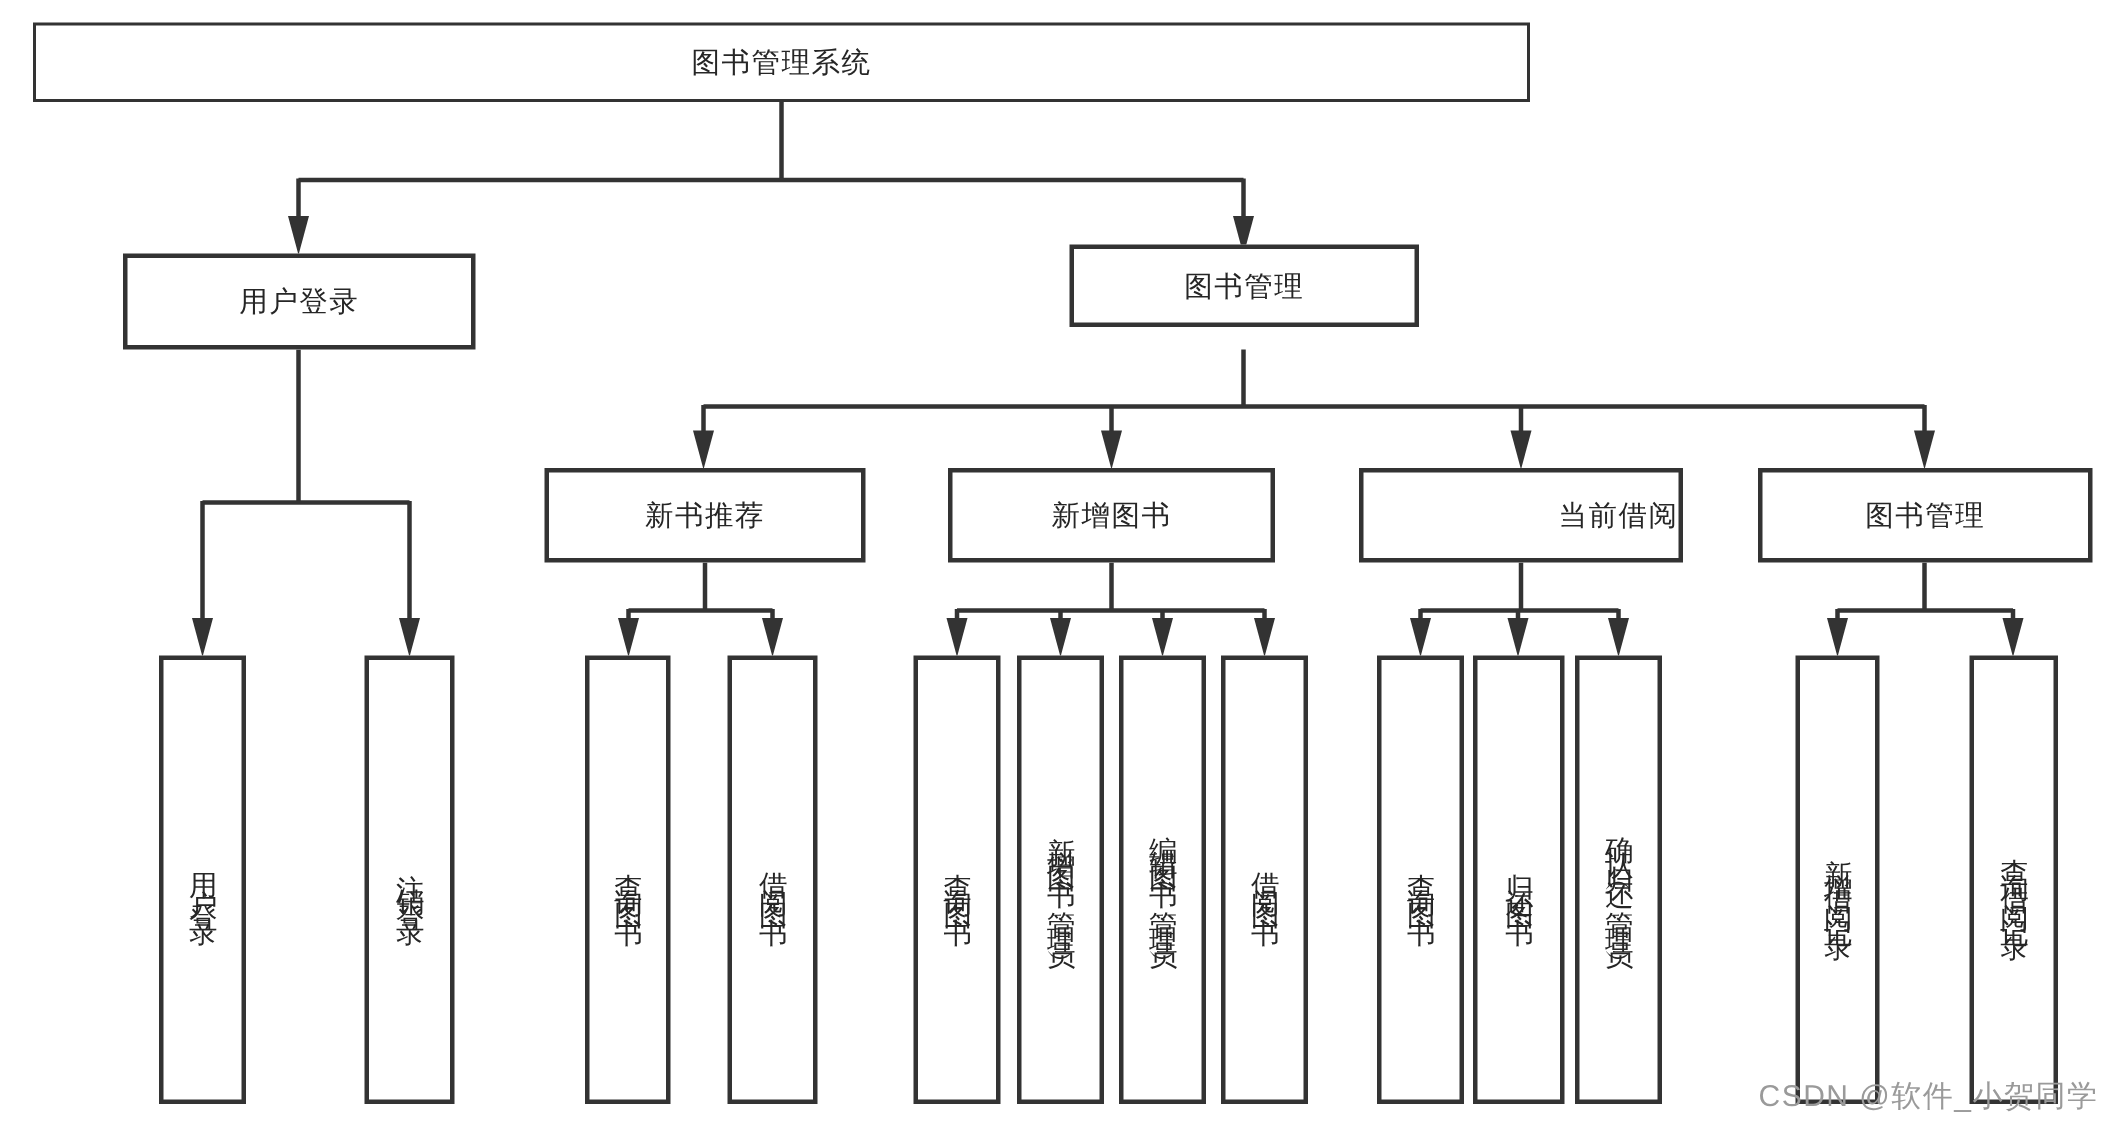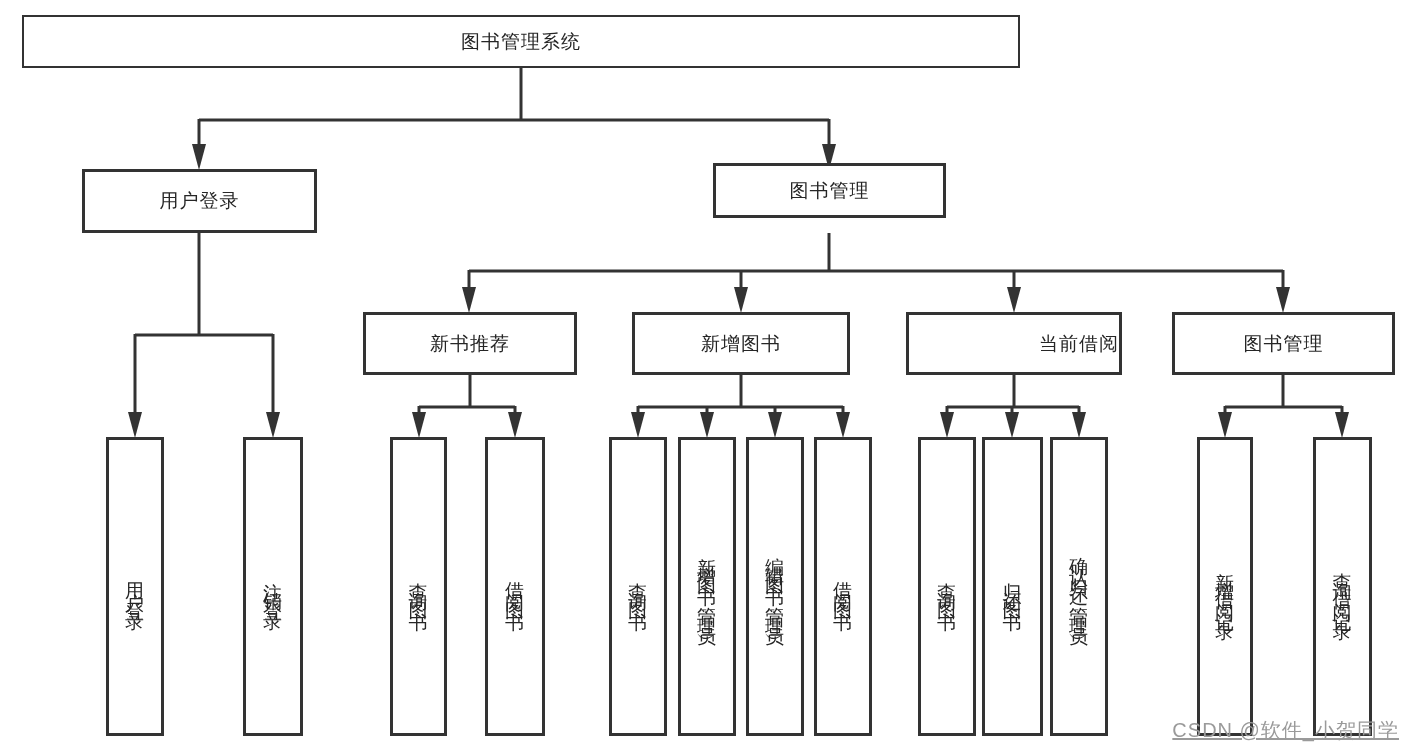--- a/index.html
+++ b/index.html
@@ -64,21 +64,20 @@
   .n-lf-11{left:1197px;width:56px;}
   .n-lf-12{left:1313px;width:59px;}
   #watermark{
     position:absolute;
     right:6px;bottom:3px;
     font-size:20px;
     color:var(--watermark);
     letter-spacing:1px;
     z-index:3;
     white-space:nowrap;
-    text-decoration:underline;
   }
 </style>
 </head>
 <body>
 
 <div id="canvas">
 
   <svg id="connectors" width="1405" height="747" viewBox="0 0 1405 747">
     <g stroke="#333333" stroke-width="3" fill="none">
 

